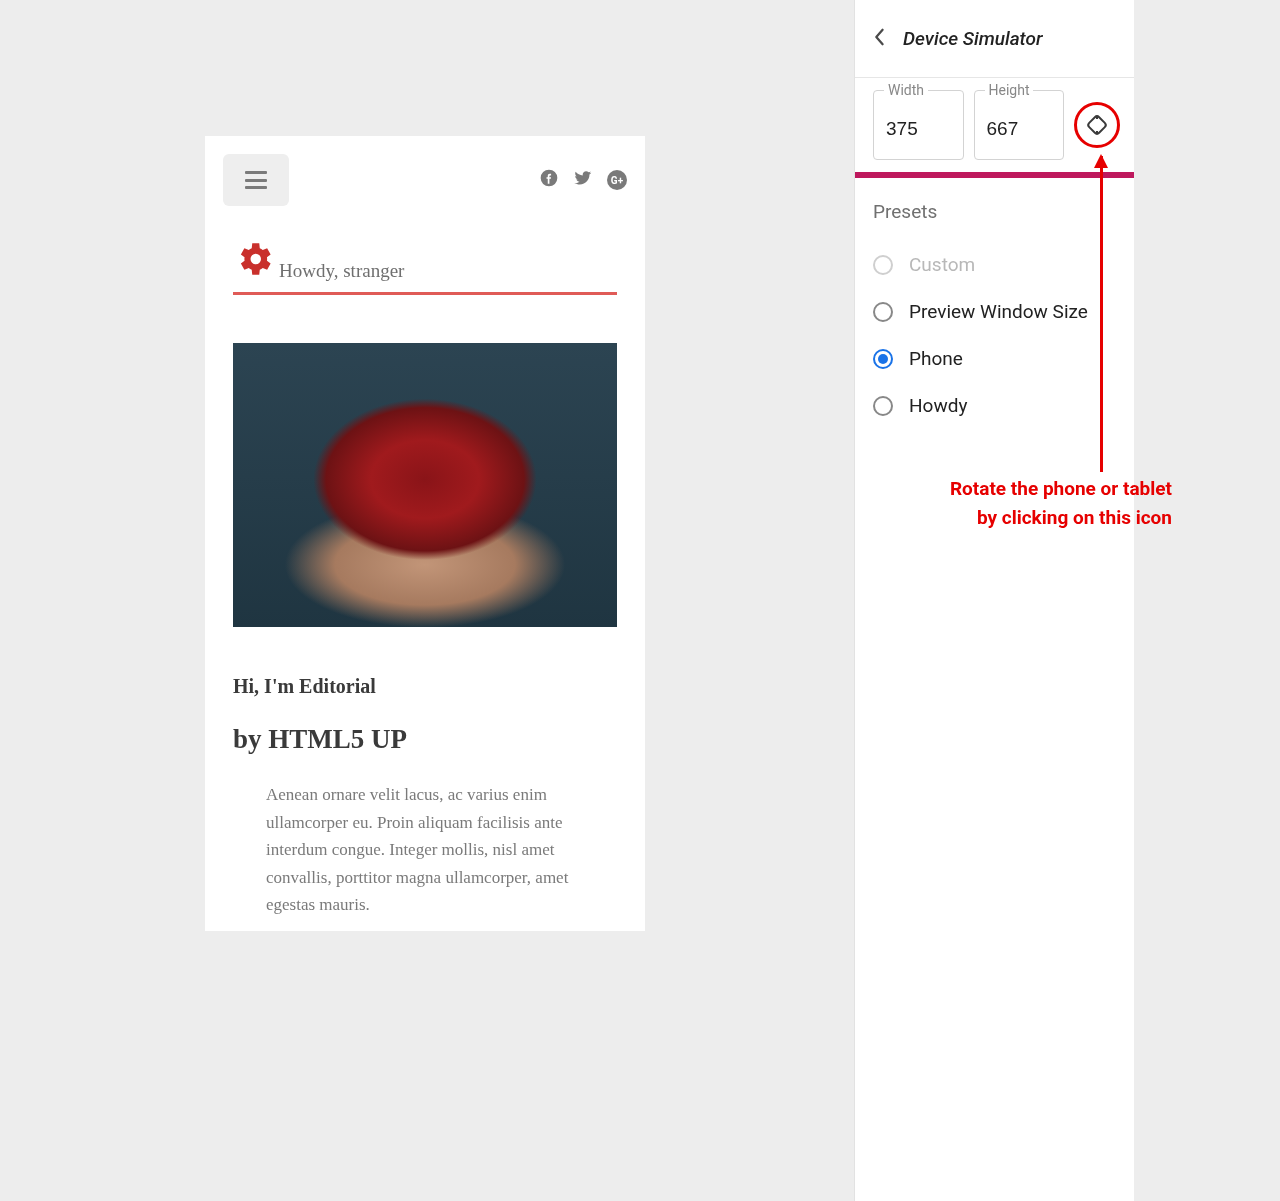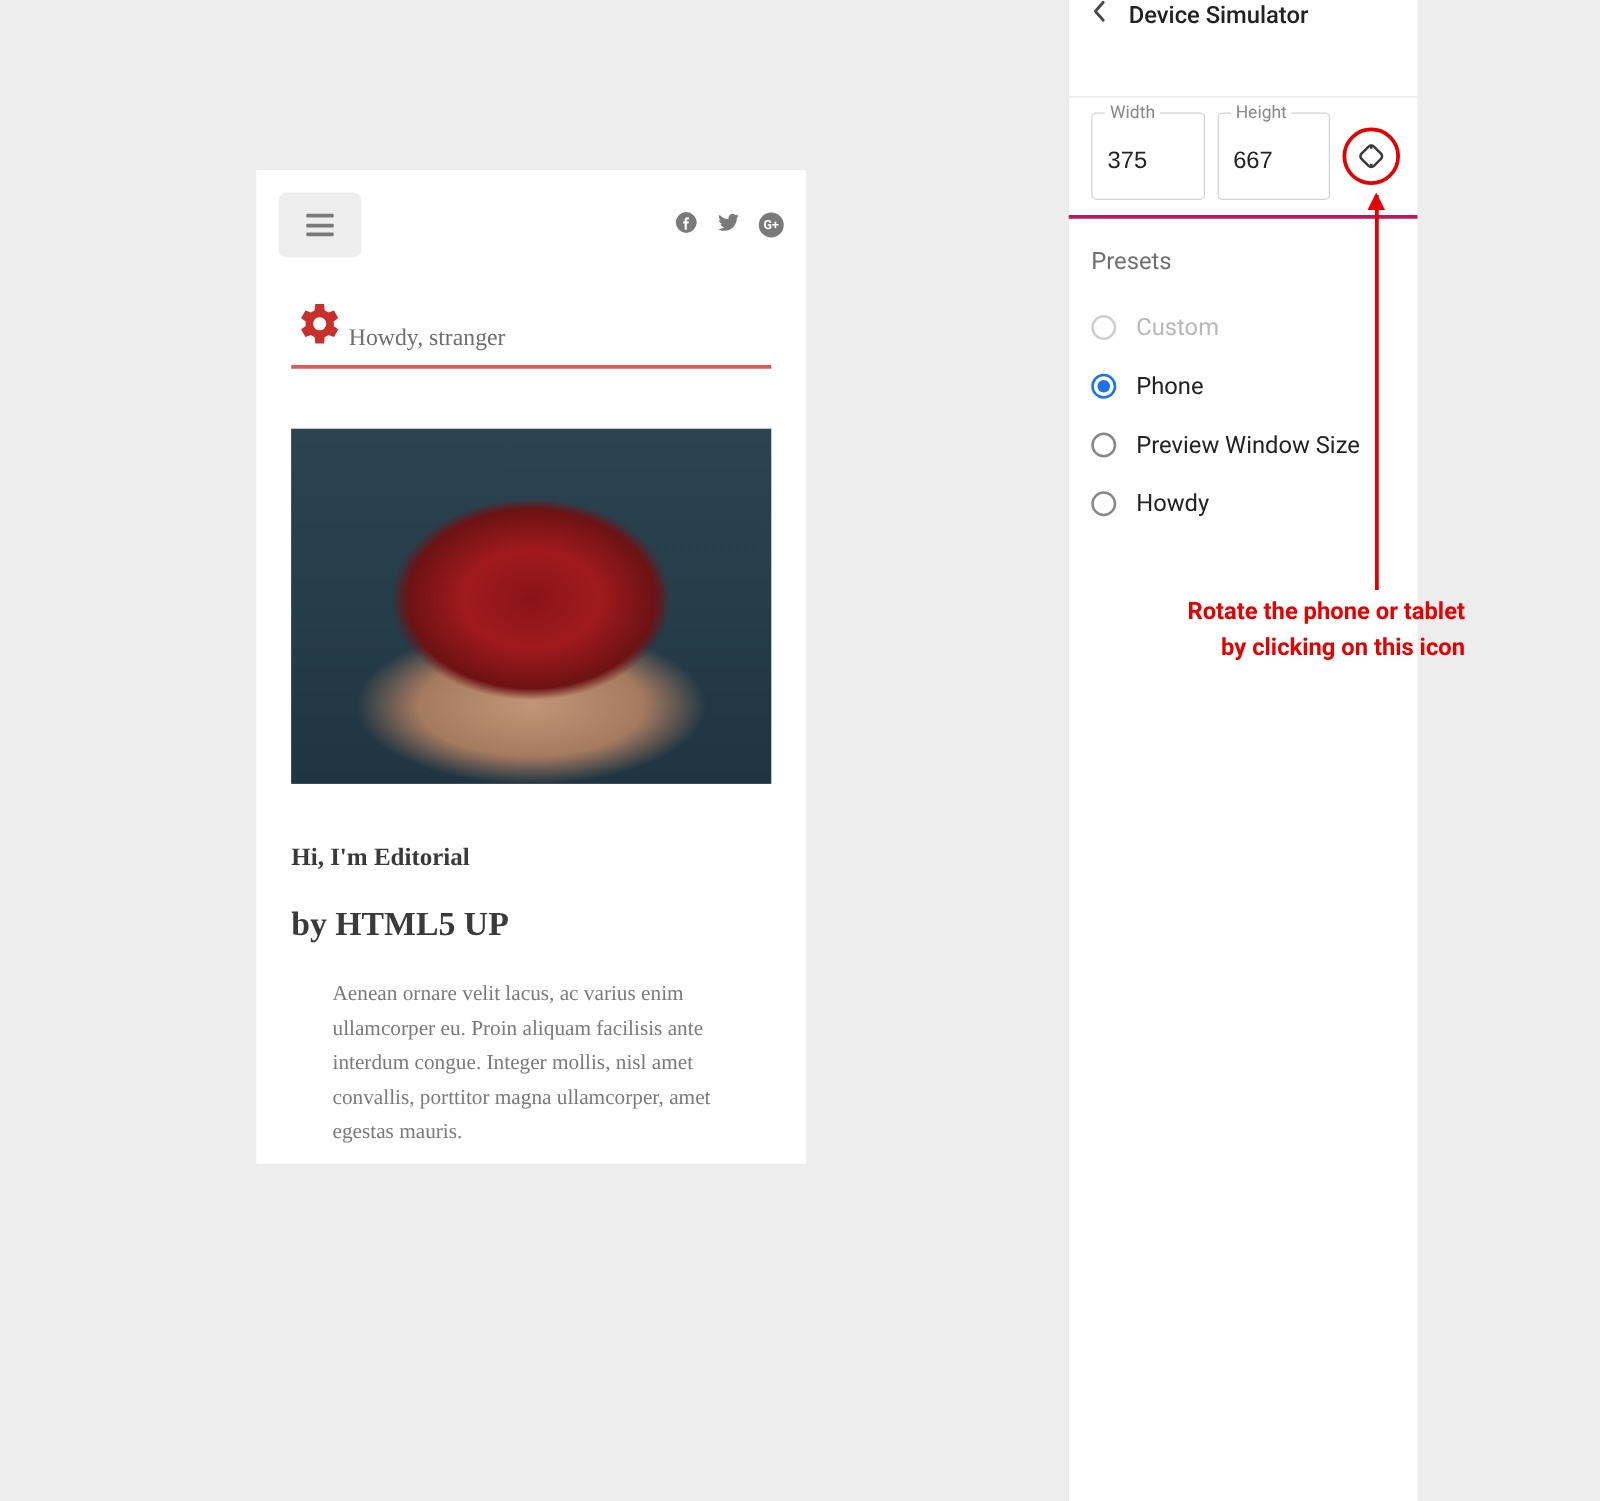--- a/index.html
+++ b/index.html
@@ -137,35 +137,37 @@
   top: 0;
   width: 280px;
   height: 1201px;
   background: #fff;
   border-left: 1px solid #e2e2e2;
 }
 .sb-header {
   height: 78px;
   border-bottom: 1px solid #e6e6e6;
   display: flex;
+  align-items: center;
   padding: 0 18px;
   gap: 18px;
+  font-style: italic;
 }
 .back-btn { color: #4a4a4a; cursor: pointer; }
 .sb-title {
   font-size: 19px;
   font-weight: 500;
   color: #222;
 }
 .sb-dims {
   display: flex;
   align-items: center;
   gap: 10px;
   padding: 12px 14px 12px 18px;
-  border-bottom: 3px solid #be185d;
+  border-bottom: 6px solid #be185d;
 }
 .dim-field {
   flex: 1;
   border: 1px solid #d3d3d3;
   border-radius: 4px;
   position: relative;
   height: 70px;
   display: flex;
   align-items: center;
   padding: 8px 12px 0 12px;
@@ -334,26 +336,26 @@
       </svg>
     </div>
   </div>
   <div class="sb-presets">
     <div class="presets-title">Presets</div>
     <div class="preset-row">
       <span class="radio disabled"></span>
       <span class="preset-label muted">Custom</span>
     </div>
     <div class="preset-row">
+      <span class="radio"></span>
+      <span class="preset-label">Preview Window Size</span>
+    </div>
+    <div class="preset-row">
       <span class="radio checked"></span>
       <span class="preset-label">Phone</span>
-    </div>
-    <div class="preset-row">
-      <span class="radio"></span>
-      <span class="preset-label">Preview Window Size</span>
     </div>
     <div class="preset-row">
       <span class="radio"></span>
       <span class="preset-label">Howdy</span>
     </div>
   </div>
 </aside>
 
 <div class="annotation-arrow"></div>
 <div class="annotation-text">

